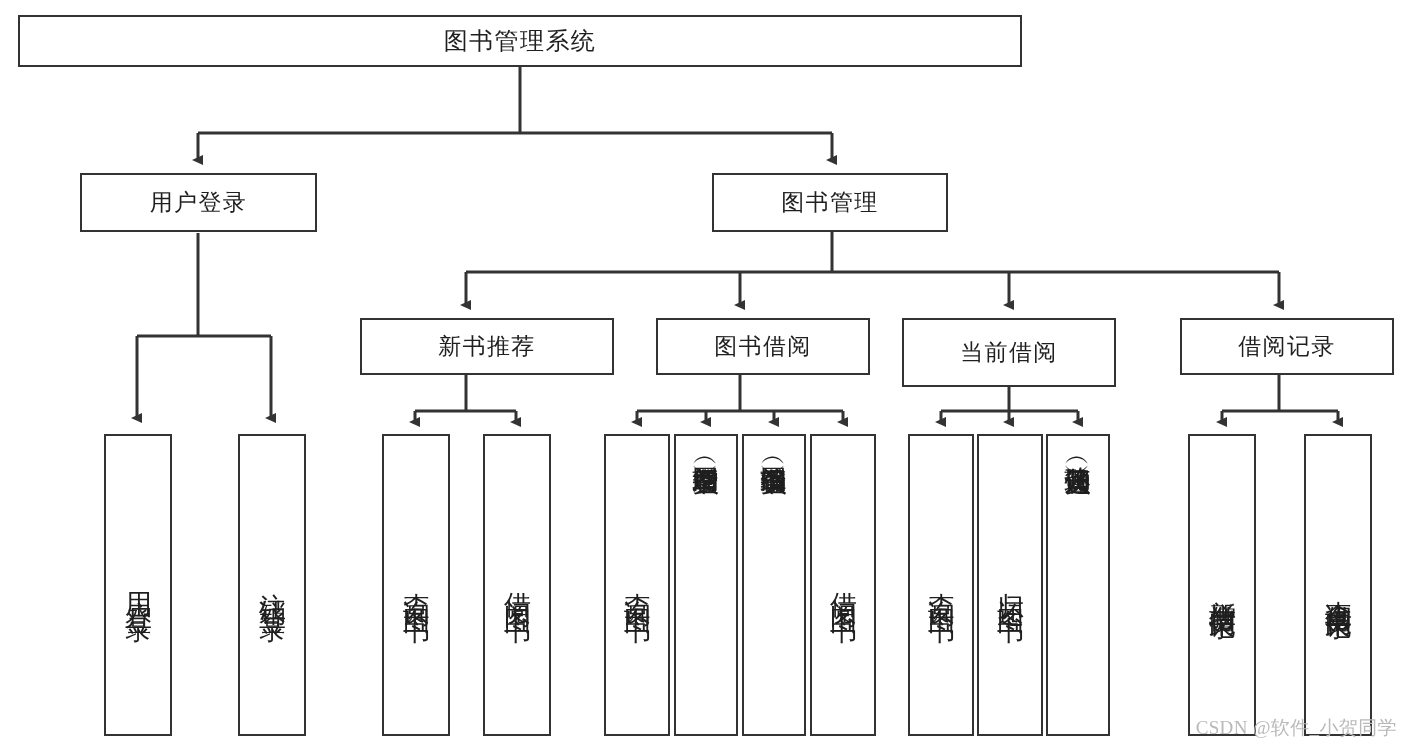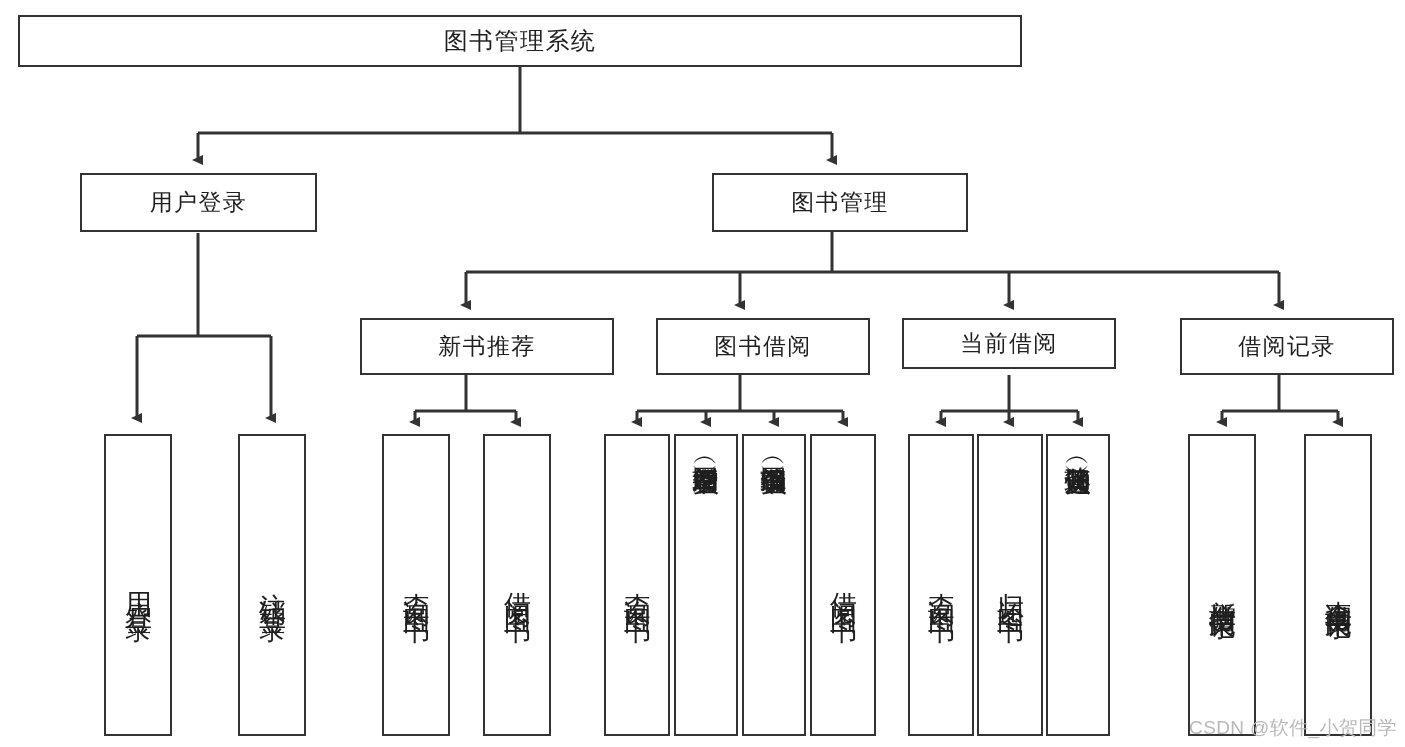--- a/index.html
+++ b/index.html
@@ -83,21 +83,21 @@
   
   #watermark {
     position: absolute;
     right: 8px;
     bottom: 6px;
     font-size: 19px;
     color: #b9b9b9;
     letter-spacing: 0.02em;
     z-index: 5;
     white-space: nowrap;
-    font-family: Liberation Sans, sans-serif;
+    font-family: Liberation Serif, serif;
   }
 </style>
 </head>
 <body>
 
 <div id="diagram-canvas">
 
   <svg id="connector-layer" viewBox="0 0 1405 747" width="1405" height="747" xmlns="http://www.w3.org/2000/svg">
     <defs>
       <marker id="arrow" markerWidth="12" markerHeight="12" refX="6" refY="6" orient="auto" markerUnits="userSpaceOnUse">
@@ -150,33 +150,33 @@
   </svg>
 
   <div class="node horiz root" style="left:18px; top:15px; width:1004px; height:52px;">
     <span class="node-label">图书管理系统</span>
   </div>
 
   <div class="node horiz" style="left:80px; top:173px; width:237px; height:59px;">
     <span class="node-label">用户登录</span>
   </div>
 
-  <div class="node horiz" style="left:712px; top:173px; width:256px; height:59px;">
+  <div class="node horiz" style="left:712px; top:173px; width:236px; height:59px;">
     <span class="node-label">图书管理</span>
   </div>
 
   <div class="node horiz" style="left:360px; top:318px; width:254px; height:57px;">
     <span class="node-label">新书推荐</span>
   </div>
 
   <div class="node horiz" style="left:633px; top:318px; width:214px; height:57px;margin-left:23px;">
     <span class="node-label">图书借阅</span>
   </div>
 
-  <div class="node horiz" style="left:902px; top:318px; width:214px; height:51px;">
+  <div class="node horiz" style="left:902px; top:318px; width:214px; height:69px;">
     <span class="node-label">当前借阅</span>
   </div>
 
   <div class="node horiz" style="left:1180px; top:318px; width:214px; height:57px;">
     <span class="node-label">借阅记录</span>
   </div>
 
   <div class="node vert" style="left:104px; top:434px; width:68px; height:302px;">
     <span class="node-label">用户登录</span>
   </div>

